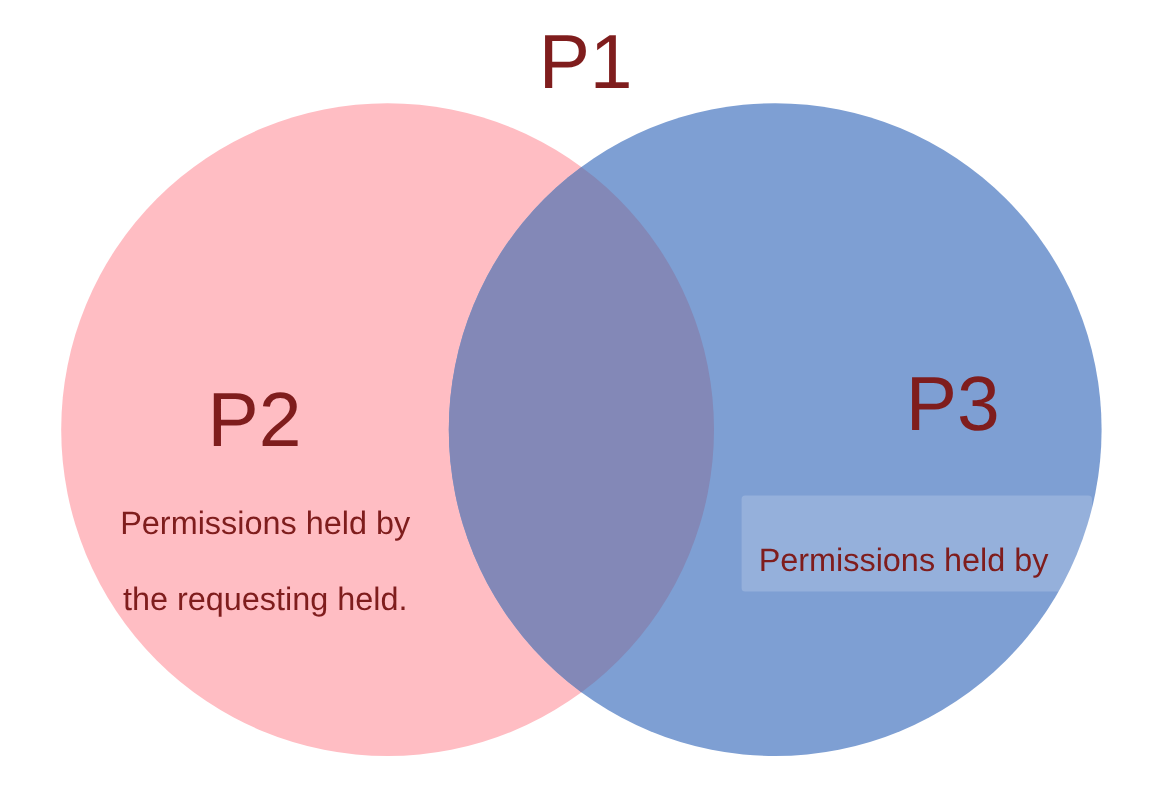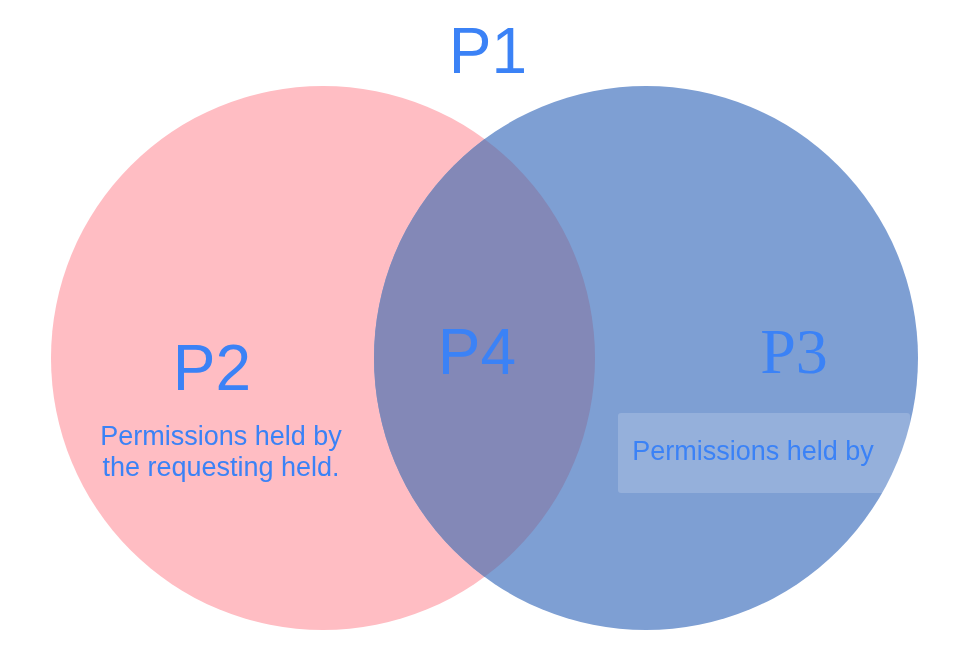--- a/index.html
+++ b/index.html
@@ -7,21 +7,21 @@
     padding: 0;
     background: #ffffff;
   }
   .stage {
     position: relative;
     width: 976px;
     height: 669px;
     background: #ffffff;
     overflow: hidden;
     font-family: "Liberation Sans", sans-serif;
-    color: #3b82f6;
+    color: #7f1d1d;
   }
   .venn-svg {
     position: absolute;
     left: 0;
     top: 0;
     z-index: 0;
   }
   .diagram-title {
     position: absolute;
     left: 0;
@@ -34,35 +34,35 @@
     z-index: 2;
   }
   .big-label {
     position: absolute;
     transform: translate(-50%, -50%);
     font-size: 64px;
     font-weight: 400;
     white-space: nowrap;
     z-index: 2;
   }
-  .label-p2 { left: 212px; top: 368px; }
+  .label-p2 { left: 212px; top: 350px; }
   .label-p4 { left: 477px; top: 352px; }
-  .label-p3 { left: 794px; top: 352px; font-family: Liberation Serif, serif; }
+  .label-p3 { left: 794px; top: 336px; }
   .desc {
     position: absolute;
     transform: translate(-50%, -50%);
     font-size: 27px;
     line-height: 31px;
     text-align: center;
     white-space: nowrap;
     z-index: 2;
   }
   .desc-left  { left: 221px; top: 452px; }
   .desc-right { left: 753px; top: 451px; }
-  .desc span { display: block; }
+  .desc span { display: block; margin-top: 32px; }
   .highlight-box {
     position: absolute;
     left: 618px;
     top: 413px;
     width: 292px;
     height: 80px;
     border-radius: 3px;
     z-index: 1;
   }
 </style>
@@ -81,21 +81,20 @@
     <circle cx="646" cy="358" r="272" fill="#7E9FD3"></circle>
     <circle cx="646" cy="358" r="272" clip-path="url(#leftClip)" fill="#8388B7"></circle>
   </svg>
 
   <div class="highlight-box" style="background: rgba(255, 255, 255, 0.18);"></div>
 
   <div class="diagram-title">P1</div>
 
   <div class="big-label label-p2">P2</div>
 
-  <div class="big-label label-p4">P4</div>
 
   <div class="big-label label-p3">P3</div>
 
   <div class="desc desc-left">
     <span>Permissions held by</span>
     <span>the requesting held.</span>
   </div>
 
   <div class="desc desc-right">
     <span>Permissions held by</span>

